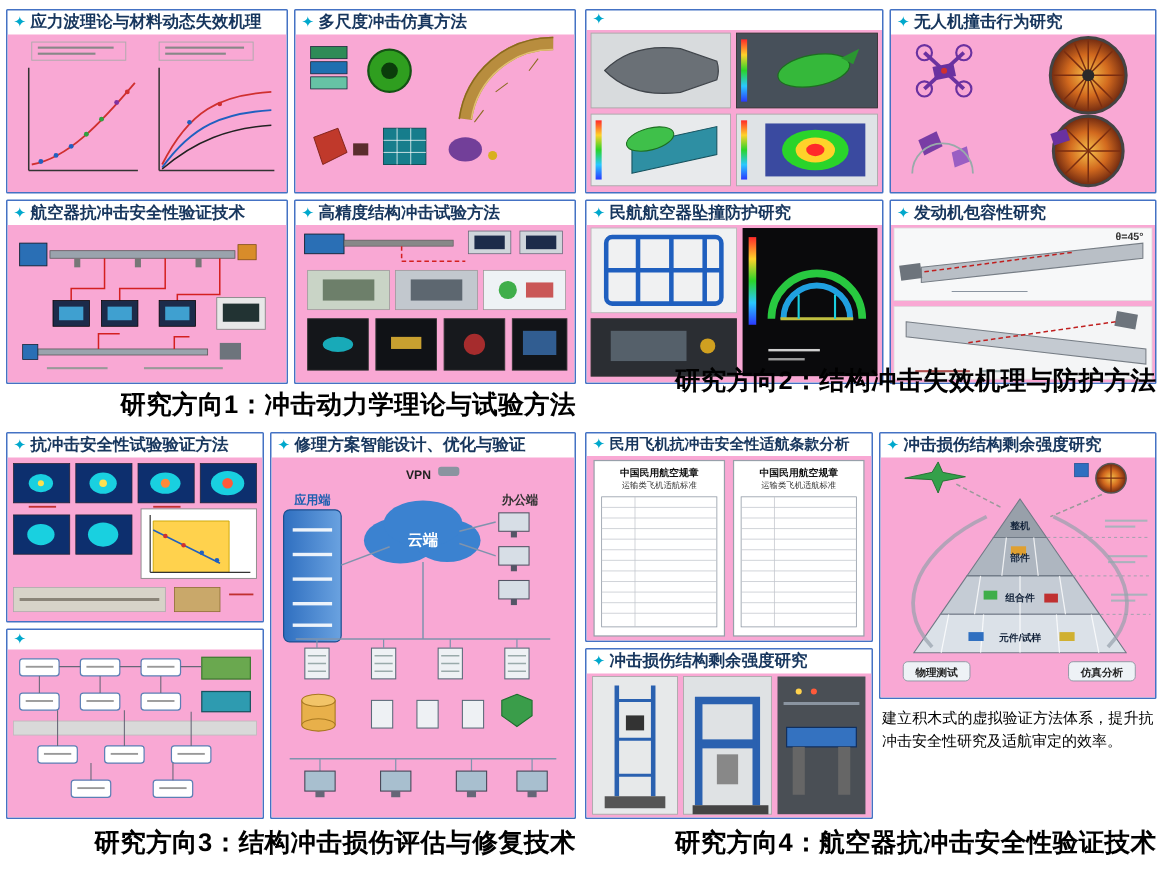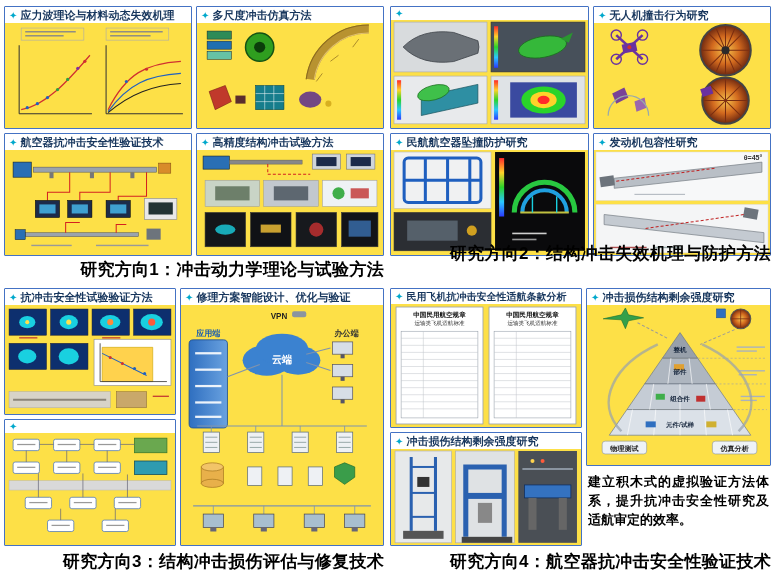--- a/index.html
+++ b/index.html
@@ -14,30 +14,30 @@
   .q2 .pgrid{grid-template-columns:199px 178px;grid-template-rows:123px 123px}
   .q3{left:4px;top:288px;width:380px;height:258px}
   .q3 .pgrid{grid-template-columns:172px 204px;grid-template-rows:127px 127px}
   .q4{left:390px;top:288px;width:381px;height:258px}
   .q4 .pgrid{grid-template-columns:192px 185px;grid-template-rows:140px 114px}
   .span-rows{grid-row:1/3;grid-column:2}
   .panel{border:1.6px solid #4472c4;background:#fff;display:flex;flex-direction:column;overflow:hidden;border-radius:1px}
   .panel-title{display:flex;align-items:center;gap:3px;padding:2px 3px 1px 4px;font-size:11px;line-height:1.2;font-weight:700;color:#17365d;white-space:nowrap;flex:0 0 auto}
   .panel-title.tight{font-size:10px}
   .marker{color:#00a8cc;font-size:10px;line-height:1;flex:0 0 auto}
-  .panel-fig{flex:1 1 auto;position:relative;overflow:hidden;background:#fde047}
+  .panel-fig{flex:1 1 auto;position:relative;overflow:hidden;background:#f9a8d4}
   .panel-fig svg{display:block;width:100%;height:100%}
   .caption{position:absolute;height:28px;line-height:28px;font-size:17px;font-weight:700;color:#000;text-align:right;padding-left:3px;letter-spacing:.3px;white-space:nowrap}
   .cap1{left:4px;top:256px;width:380px}
   .cap2{left:390px;top:240px;width:381px}
   .cap3{left:4px;top:548px;width:380px}
   .cap4{left:390px;top:548px;width:381px}
   .rightcol{display:flex;flex-direction:column;gap:3px}
   .rightcol .panel{height:178px;flex:0 0 auto}
-  .note{font-size:13px;font-weight:700;color:#000;line-height:1.45;padding:4px 2px 0 2px;text-align:justify}
+  .note{font-size:10px;font-weight:400;color:#000;line-height:1.45;padding:4px 2px 0 2px;text-align:justify}
 </style>
 </head>
 <body>
 
 <svg width="0" height="0" style="position:absolute" aria-hidden="true">
   <defs>
     <linearGradient id="rb" x1="0" y1="0" x2="0" y2="1">
       <stop offset="0" stop-color="#ff2a2a"></stop>
         <stop offset=".25" stop-color="#ffd22a"></stop>
       <stop offset=".5" stop-color="#2ad42a"></stop>

